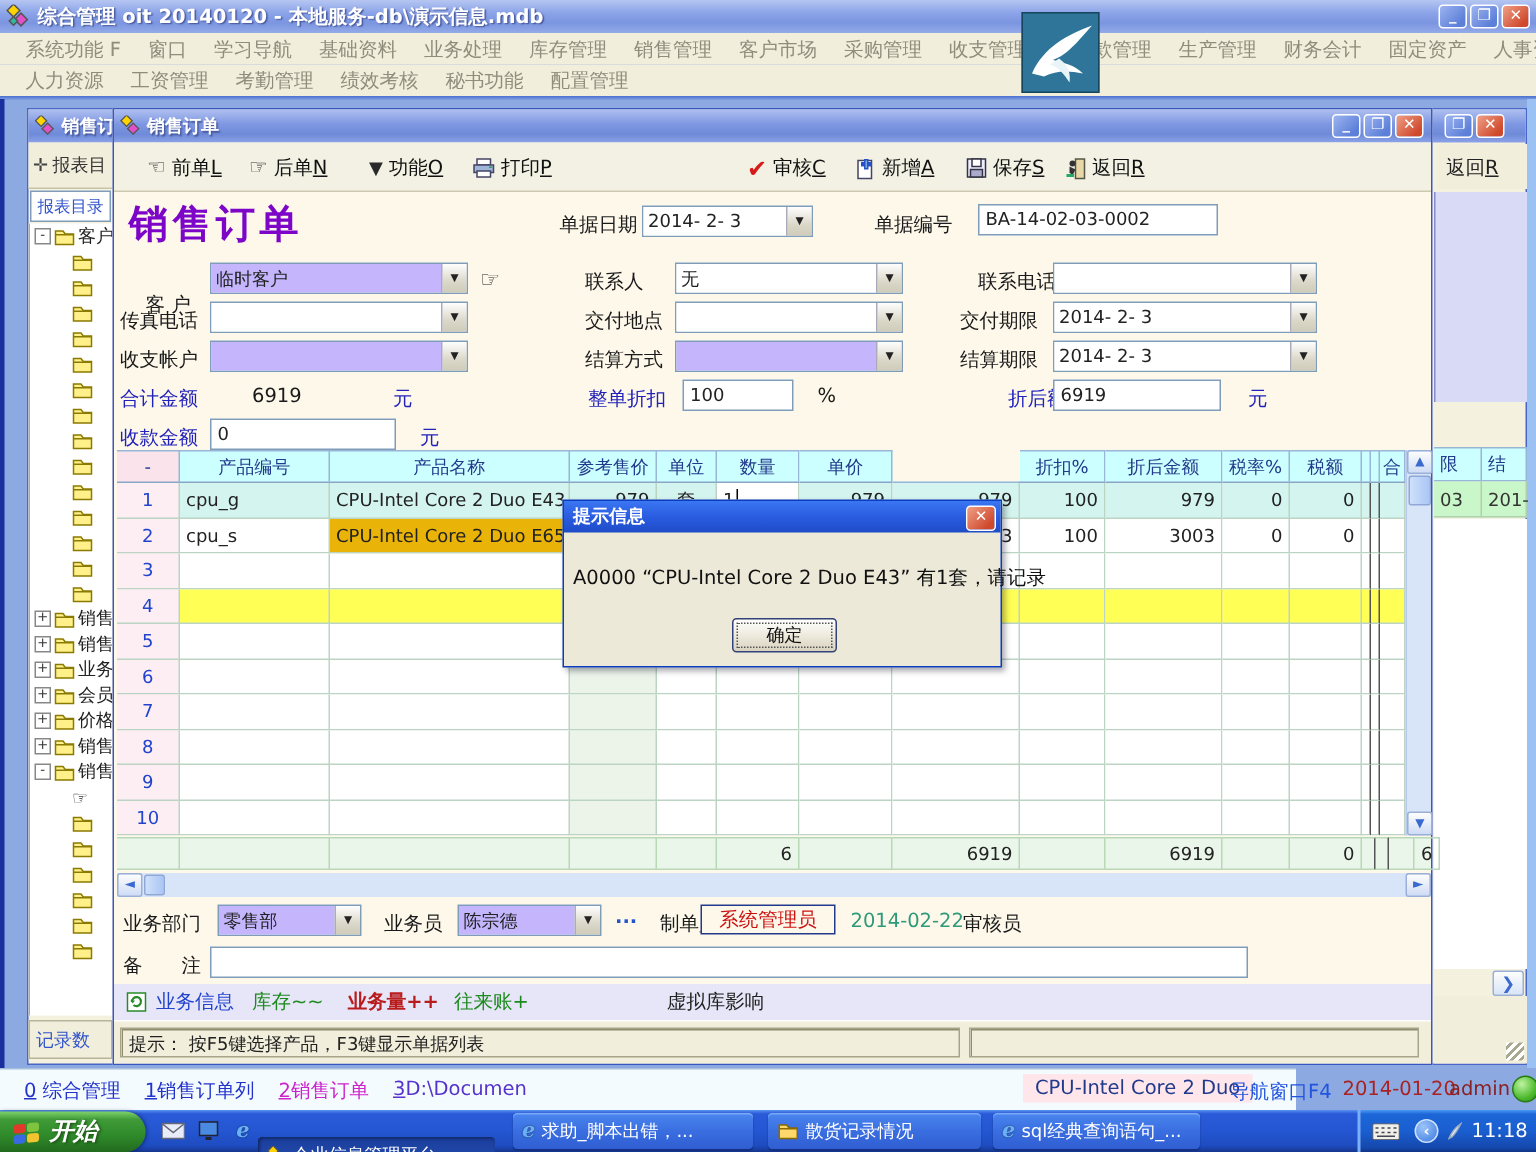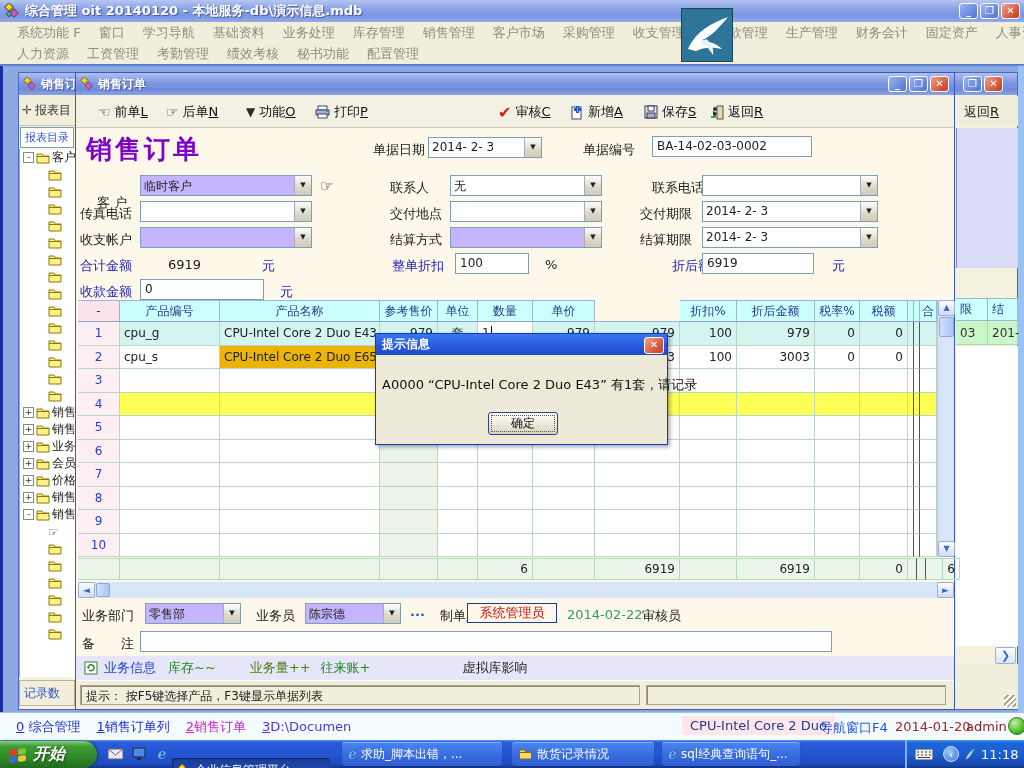--- a/index.html
+++ b/index.html
@@ -120,21 +120,21 @@
   .dlg-title { height:21px; background:linear-gradient(180deg,#3a76f2 0%,#2a5ce0 50%,#1e4cc8 100%);
     display:flex; align-items:center; color:#fff; font-weight:bold; font-size:12px; padding-left:6px; }
   .dlg-close { position:absolute; right:3px; top:3px; width:20px; height:17px; }
   .dlg-msg { position:absolute; left:0; top:42px; width:100%; text-align:center; font-size:13px; color:#111; padding:0 6px; white-space:nowrap; }
   .dlg-btn { position:absolute; left:112px; top:78px; width:70px; height:23px;
     background:linear-gradient(180deg,#ffffff,#ece8da 55%,#d8d2c0); border:1px solid #33427a; border-radius:3px;
     font-size:12px; color:#111; text-align:center; line-height:21px; }
   .dlg-btn::before { content:""; position:absolute; inset:2px; border:1px dotted #555; }
 
   
-  .winbar { left:0; top:712px; width:1024px; height:28px; background:#f4fbff; border-top:1px solid #a8c0dc; display:flex; align-items:center; }
+  .winbar { left:0; top:712px; width:864px; height:28px; background:#f4fbff; border-top:1px solid #a8c0dc; display:flex; align-items:center; }
   .winbar-item { font-size:13px; margin-left:16px; white-space:nowrap; }
   .cpu-badge { position:absolute; left:682px; top:3px; background:#ffe6ea; color:#223a8c; font-size:13px; padding:2px 8px; }
   .status-light { position:absolute; left:1008px; top:4px; width:18px; height:18px; border-radius:50%;
     background:radial-gradient(circle at 35% 30%,#bdf3a0,#4fbb2f 60%,#2a8a18); border:1px solid #2a7a14; }
 
   
   .taskbar { left:0; top:740px; width:1024px; height:28px;
     background:linear-gradient(180deg,#5a93f0 0%,#2a5ad8 9%,#2456d2 50%,#1e4cc0 85%,#15368e 100%); }
   .start-btn { position:absolute; left:0; top:1px; width:97px; height:27px;
     background:linear-gradient(180deg,#7fd26b 0%,#3f9a37 20%,#2f8a2a 60%,#226a1e 100%);
@@ -909,21 +909,21 @@
   <div class="abs info-bar">
     <span class="ico" style="margin-left:8px;">
         <svg width="14" height="14" viewBox="0 0 14 14">
           <rect x="1" y="1" width="12" height="12" fill="#fff" stroke="#2a8a2a"></rect>
           <path d="M4 7 a3 3 0 1 1 1 2" fill="none" stroke="#2a8a2a" stroke-width="1.5"></path>
           <path d="M3 6 l1.5 2 1.5-2 z" fill="#2a8a2a"></path>
         </svg>
       </span>
     <span class="flabel" style="position:static;margin-left:6px;color:#2244cc;">业务信息</span>
     <span class="flabel" style="position:static;margin-left:12px;color:#1c8a1c;">库存~~</span>
-    <span class="flabel" style="position:static;margin-left:34px;color:#4d7c0f;">业务量++</span>
+    <span class="flabel" style="position:static;margin-left:16px;color:#b91c1c;font-weight:bold;">业务量++</span>
     <span class="flabel" style="position:static;margin-left:10px;color:#1c8a1c;">往来账+</span>
     <span class="flabel" style="position:static;margin-left:92px;color:#222;">虚拟库影响</span>
   </div>
 
   <div class="abs status-bar">
     <span class="spanel" style="left:4px;width:560px;">提示：  按F5键选择产品，F3键显示单据列表</span>
     <span class="spanel" style="left:570px;width:300px;"></span>
   </div>
 
   <div class="abs dialog">

